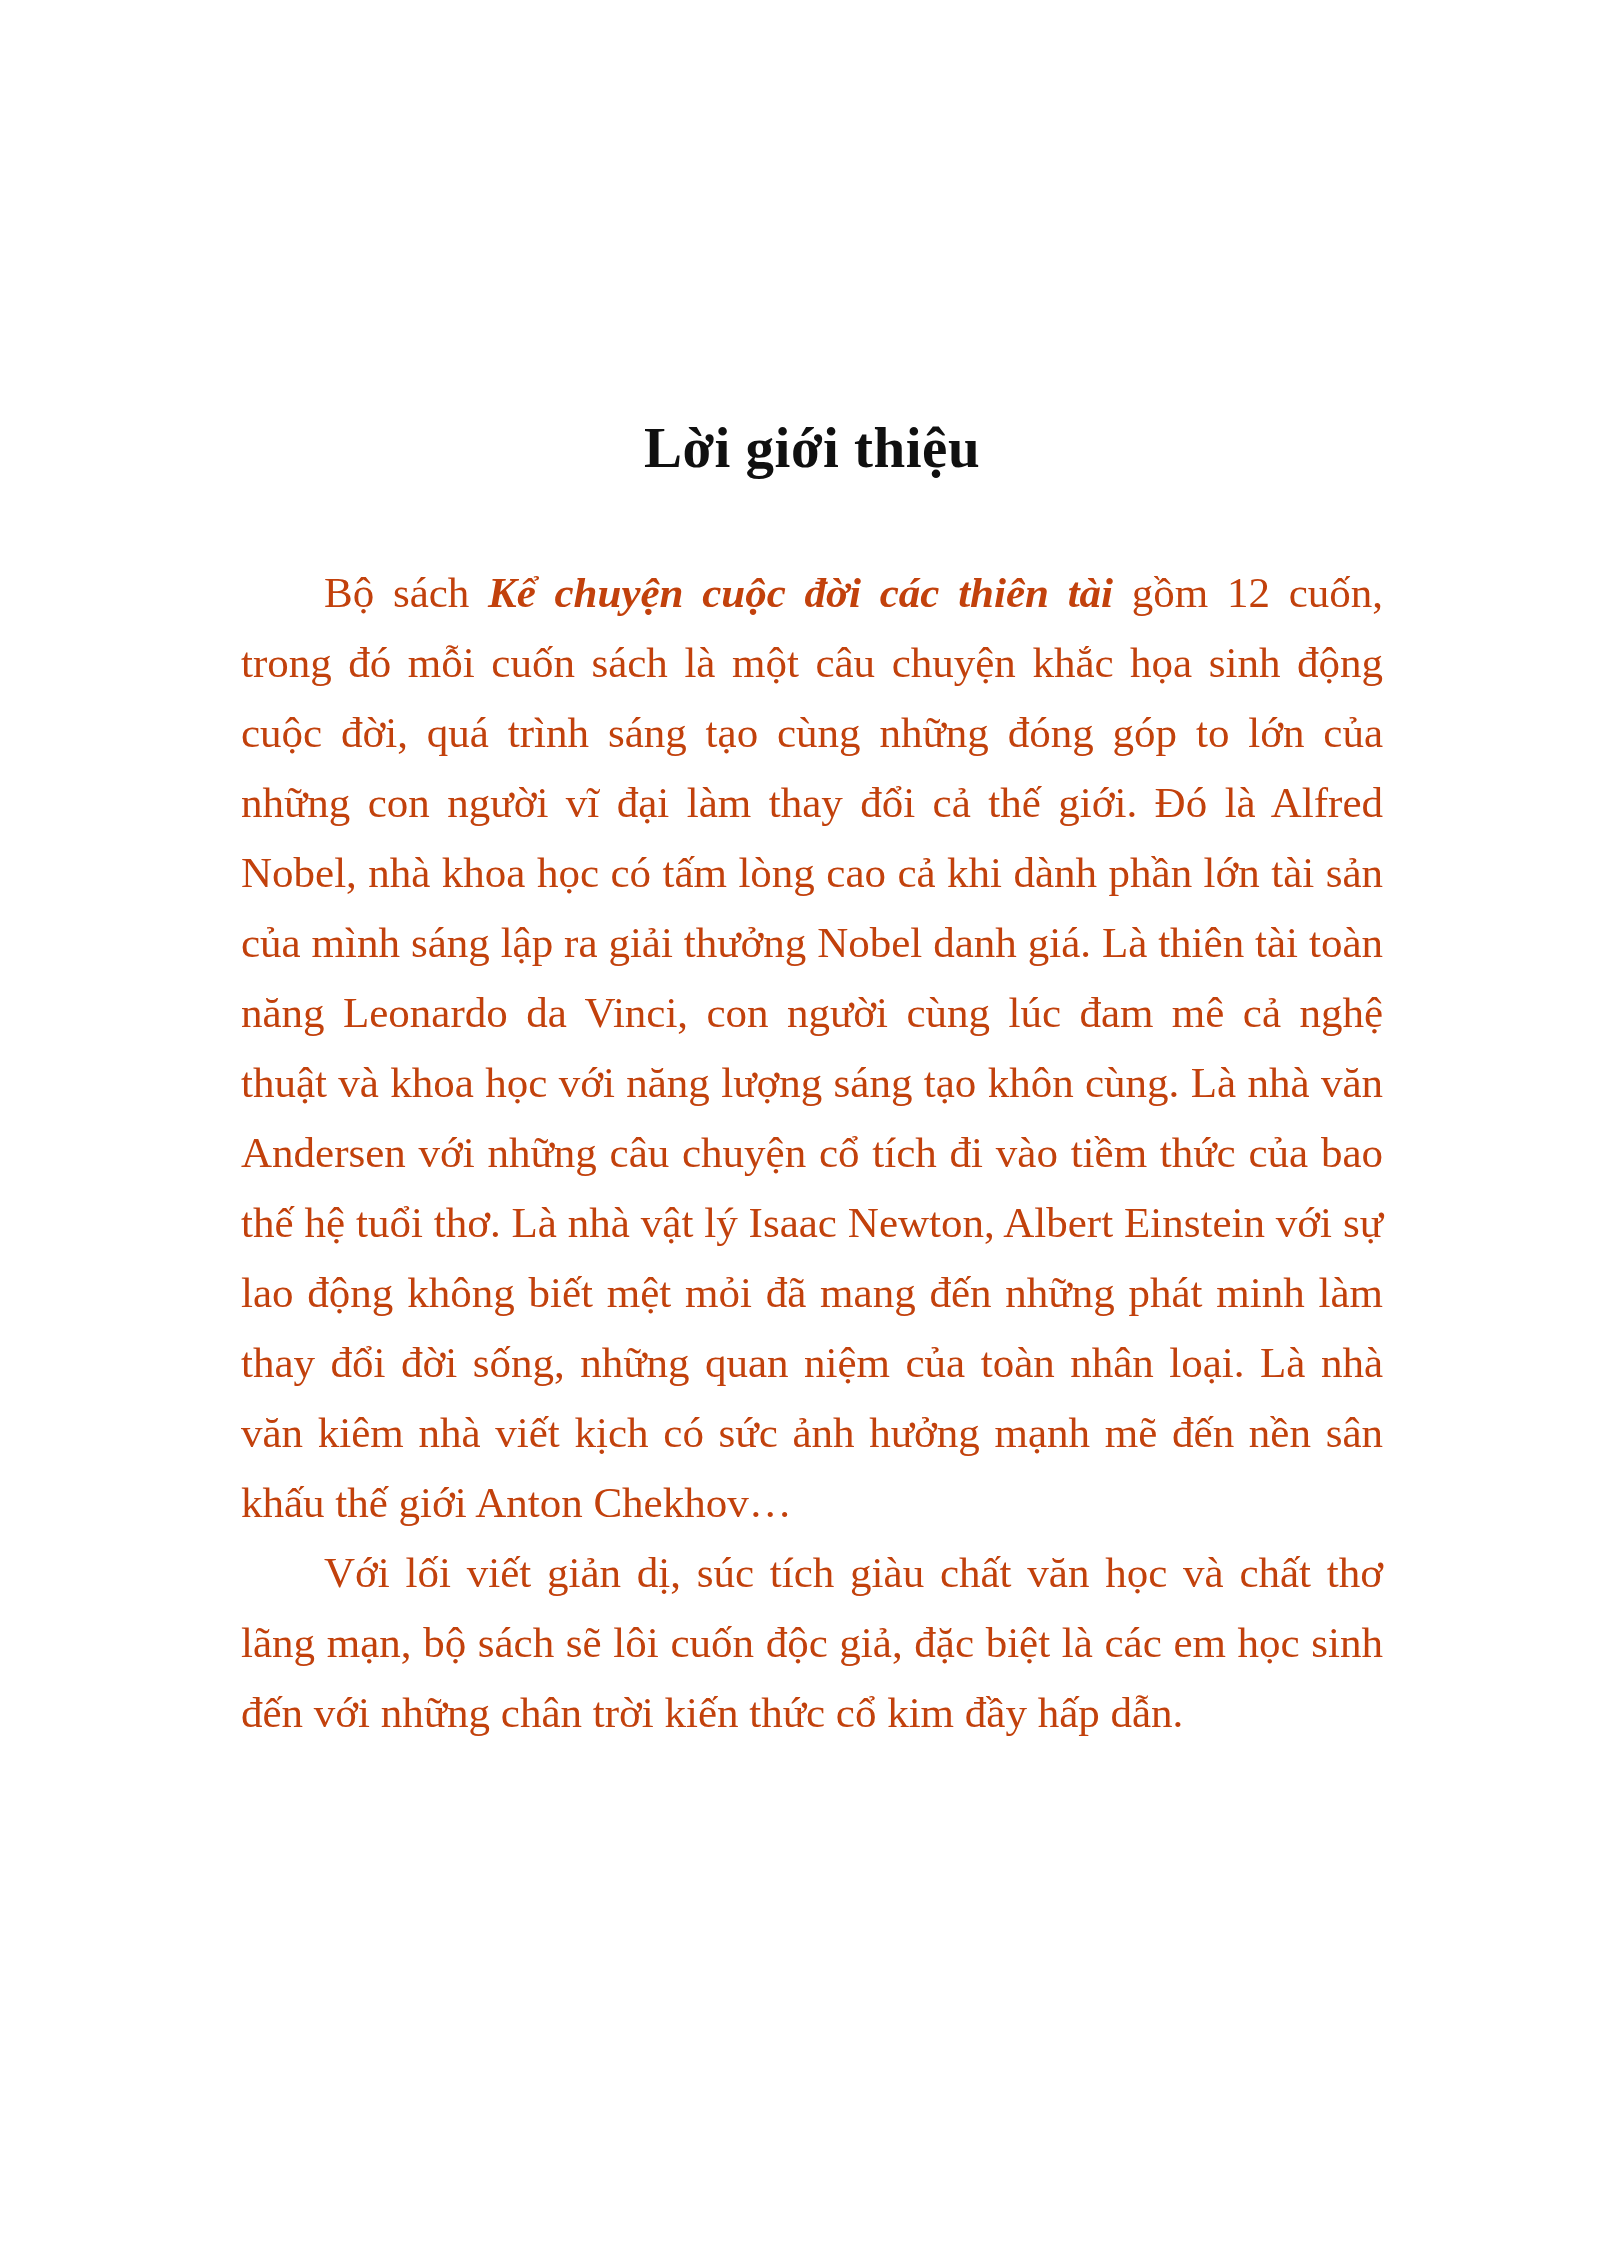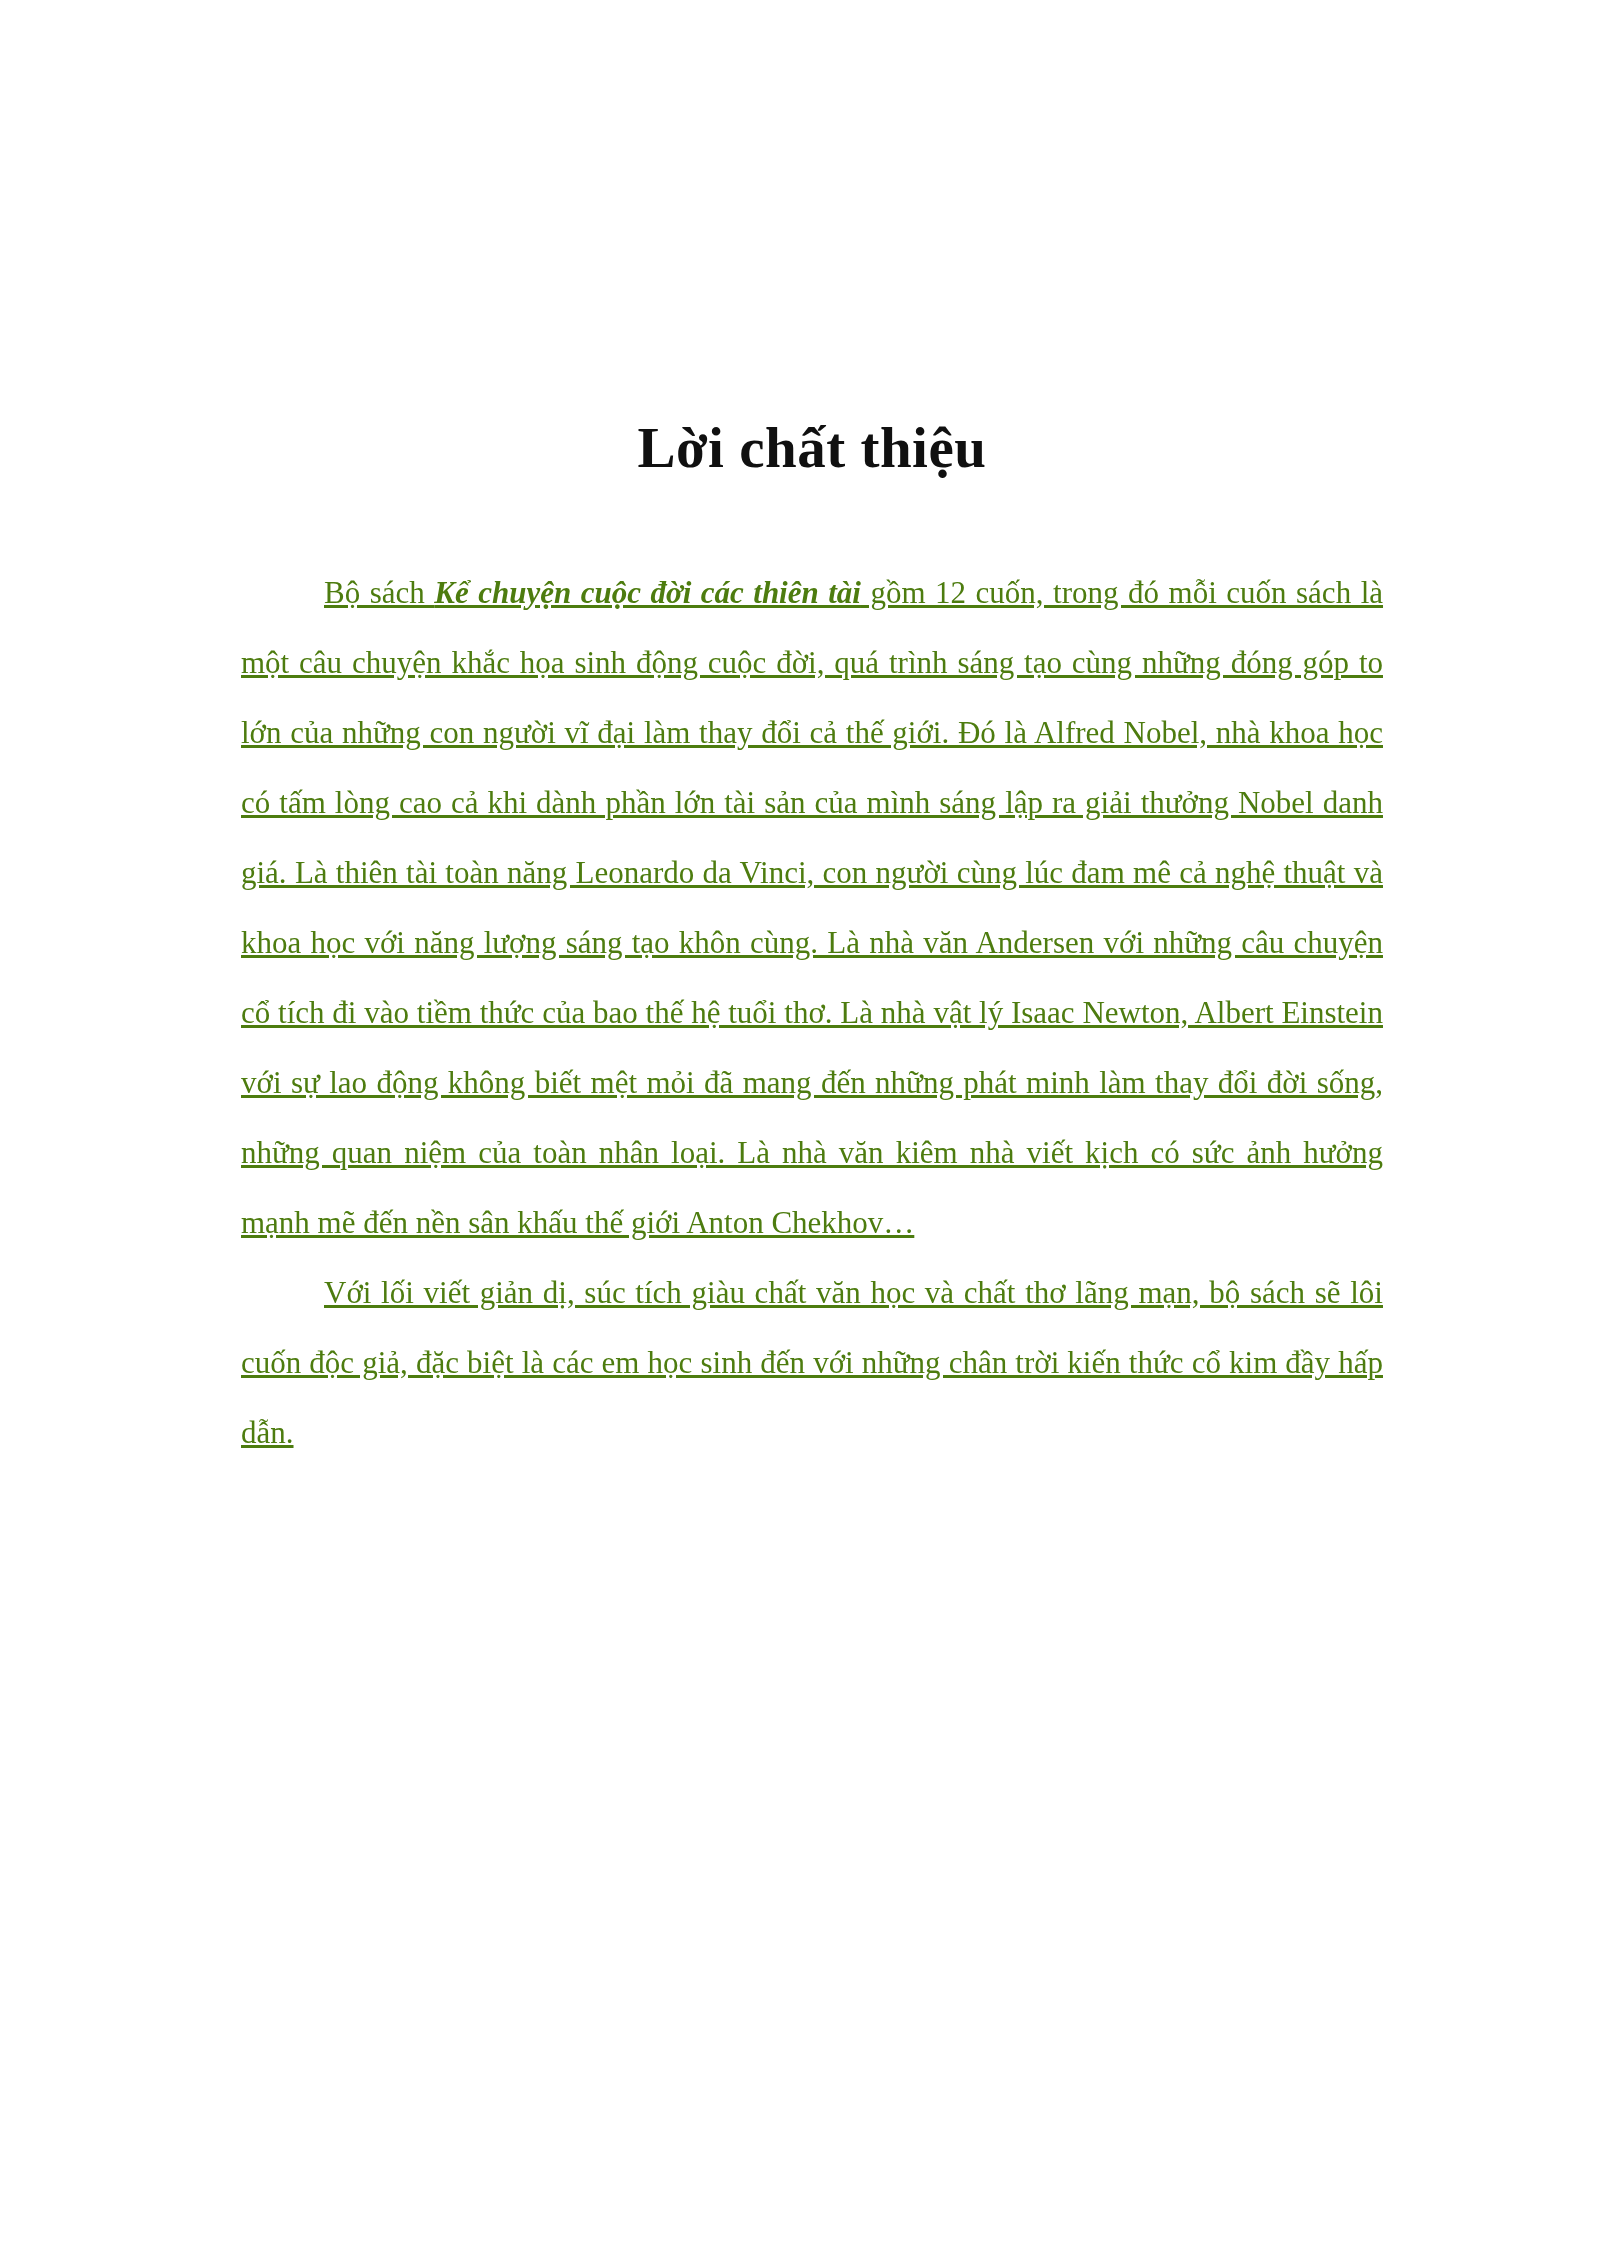--- a/index.html
+++ b/index.html
@@ -26,41 +26,40 @@
     font-size: 57px;
     font-weight: bold;
     letter-spacing: 0.5px;
     color: #101010;
   }
   .body-text {
     position: absolute;
     top: 558px;
     left: 241px;
     width: 1142px;
-    font-size: 31px;
+    font-size: 43px;
     line-height: 70px;
     text-align: justify;
     text-justify: inter-word;
-    color: #4d7c0f;
-    text-decoration: underline;
+    color: #c2410c;
   }
   .body-text p {
     text-indent: 83px;
   }
   .series-title {
     font-weight: bold;
     font-style: italic;
   }
 </style>
 </head>
 <body>
 
 <div class="page">
 
-  <h1 class="title">Lời chất thiệu</h1>
+  <h1 class="title">Lời giới thiệu</h1>
 
   <div class="body-text">
 
     <p><span>Bộ sách </span><span class="series-title">Kể chuyện cuộc đời các thiên tài</span><span> gồm 12 cuốn, trong đó mỗi cuốn sách là một câu chuyện khắc họa sinh động cuộc đời, quá trình sáng tạo cùng những đóng góp to lớn của những con người vĩ đại làm thay đổi cả thế giới. Đó là Alfred Nobel, nhà khoa học có tấm lòng cao cả khi dành phần lớn tài sản của mình sáng lập ra giải thưởng Nobel danh giá. Là thiên tài toàn năng Leonardo da Vinci, con người cùng lúc đam mê cả nghệ thuật và khoa học với năng lượng sáng tạo khôn cùng. Là nhà văn Andersen với những câu chuyện cổ tích đi vào tiềm thức của bao thế hệ tuổi thơ. Là nhà vật lý Isaac Newton, Albert Einstein với sự lao động không biết mệt mỏi đã mang đến những phát minh làm thay đổi đời sống, những quan niệm của toàn nhân loại. Là nhà văn kiêm nhà viết kịch có sức ảnh hưởng mạnh mẽ đến nền sân khấu thế giới Anton Chekhov…</span></p>
 
 
     <p><span>Với lối viết giản dị, súc tích giàu chất văn học và chất thơ lãng mạn, bộ sách sẽ lôi cuốn độc giả, đặc biệt là các em học sinh đến với những chân trời kiến thức cổ kim đầy hấp dẫn.</span></p>
 
   </div>
 </div>

